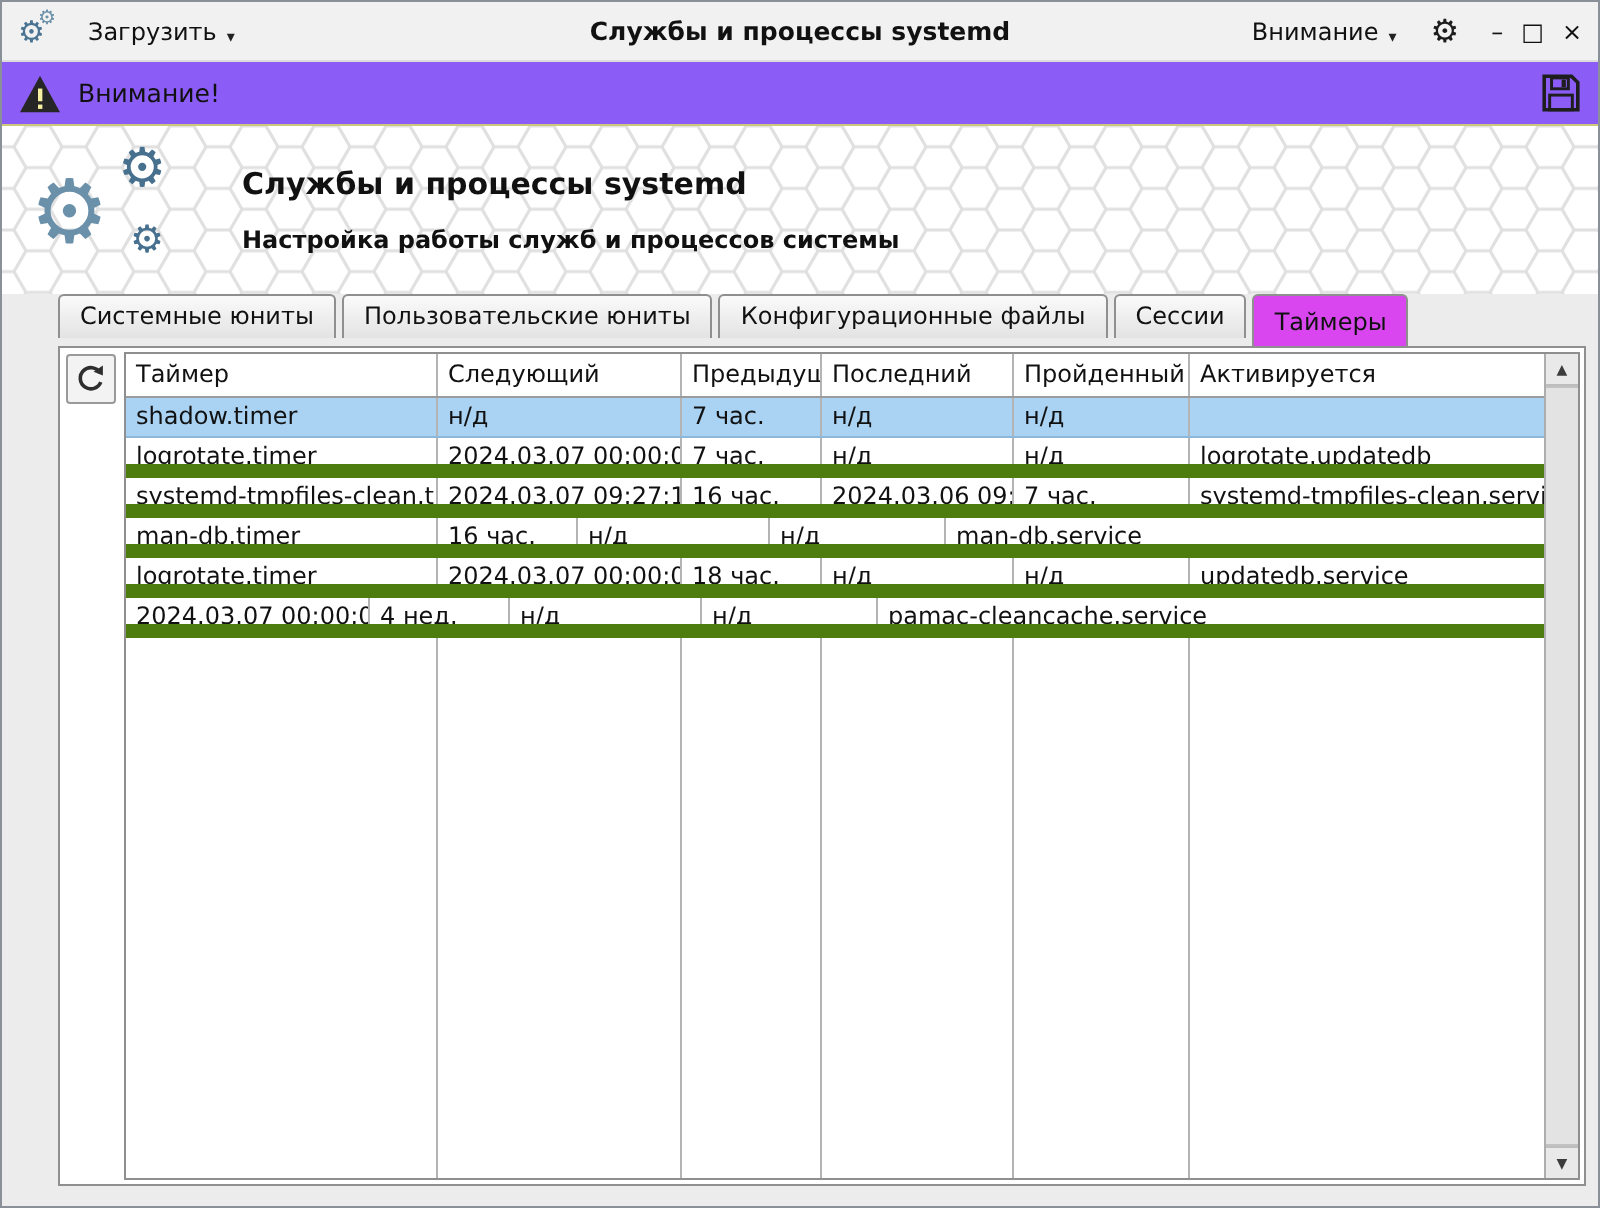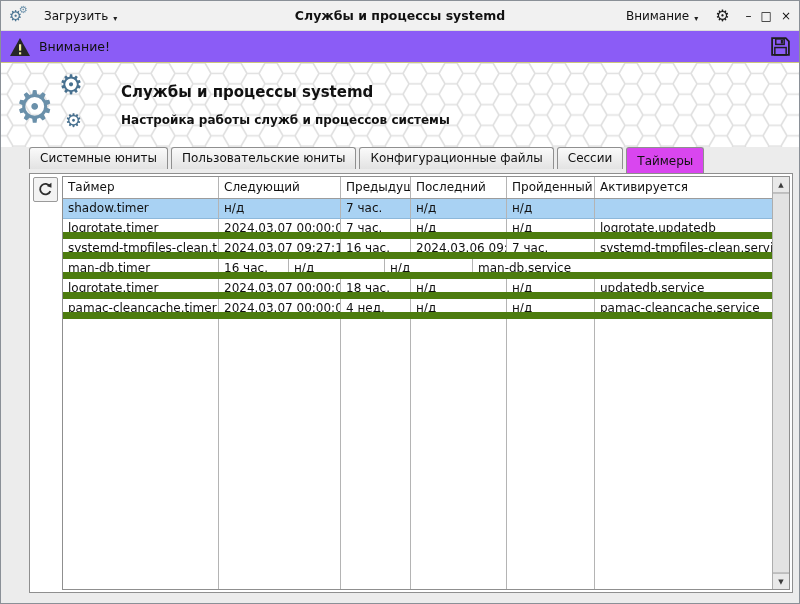--- a/index.html
+++ b/index.html
@@ -204,21 +204,20 @@
             </div>
             <div class="trow data">
               <div class="tcell c0">logrotate.timer</div>
               <div class="tcell c1">2024.03.07 00:00:0</div>
               <div class="tcell c2">18 час.</div>
               <div class="tcell c3">н/д</div>
               <div class="tcell c4">н/д</div>
               <div class="tcell c5">updatedb.service</div>
             </div>
             <div class="trow data">
-              <div class="tcell c0">pamac-cleancache.timer</div>
               <div class="tcell c1">2024.03.07 00:00:0</div>
               <div class="tcell c2">4 нед.</div>
               <div class="tcell c3">н/д</div>
               <div class="tcell c4">н/д</div>
               <div class="tcell c5">pamac-cleancache.service</div>
             </div>
             <div class="trow filler">
               <div class="tcell c0"></div>
               <div class="tcell c1"></div>
               <div class="tcell c2"></div>

